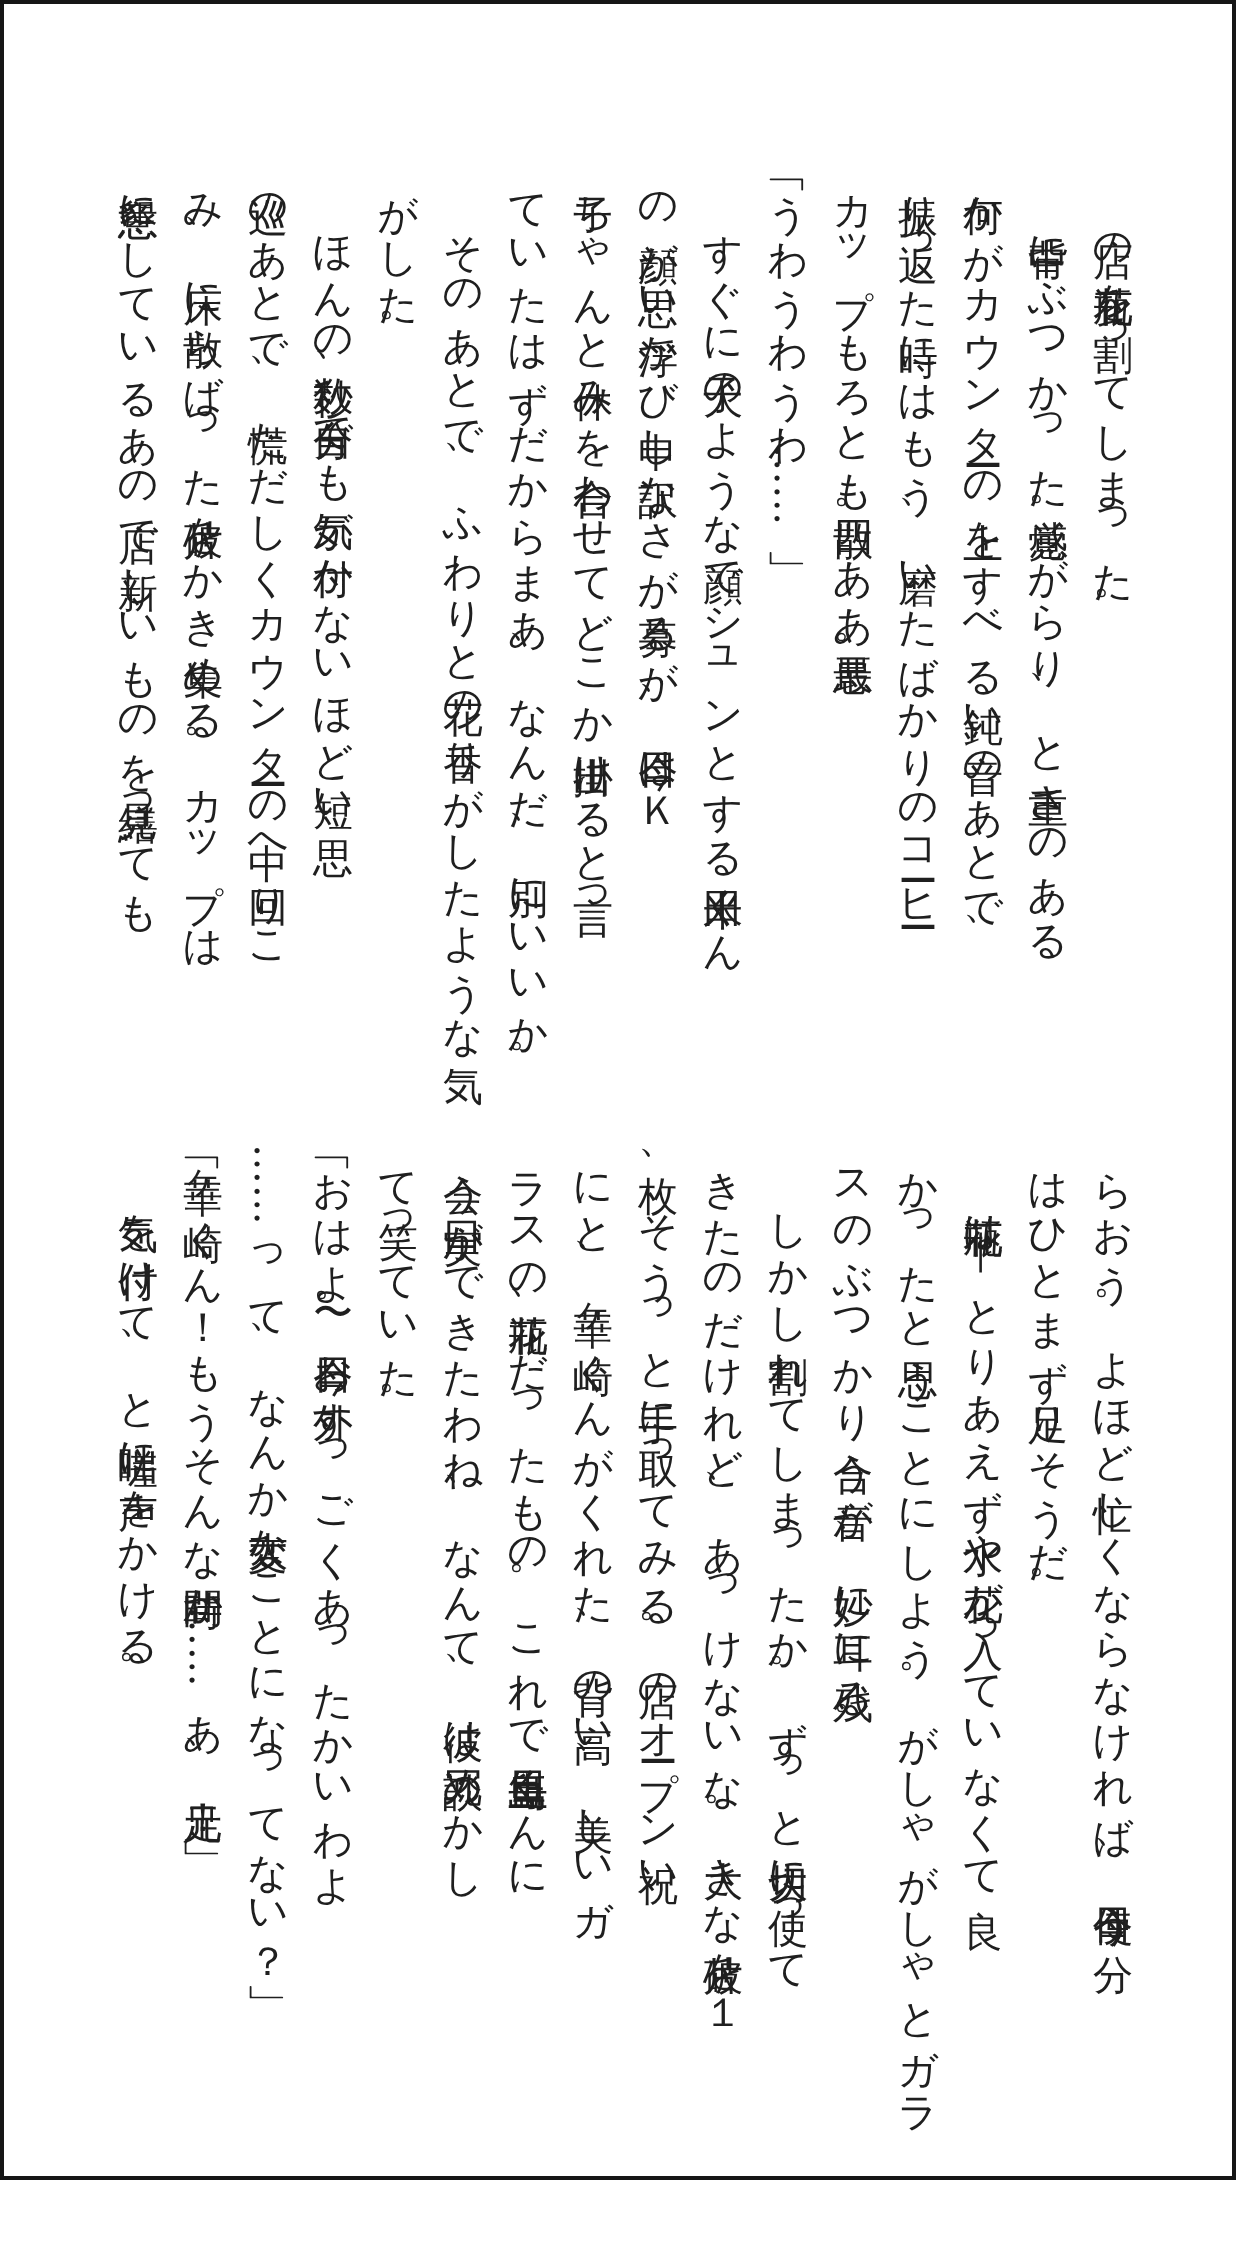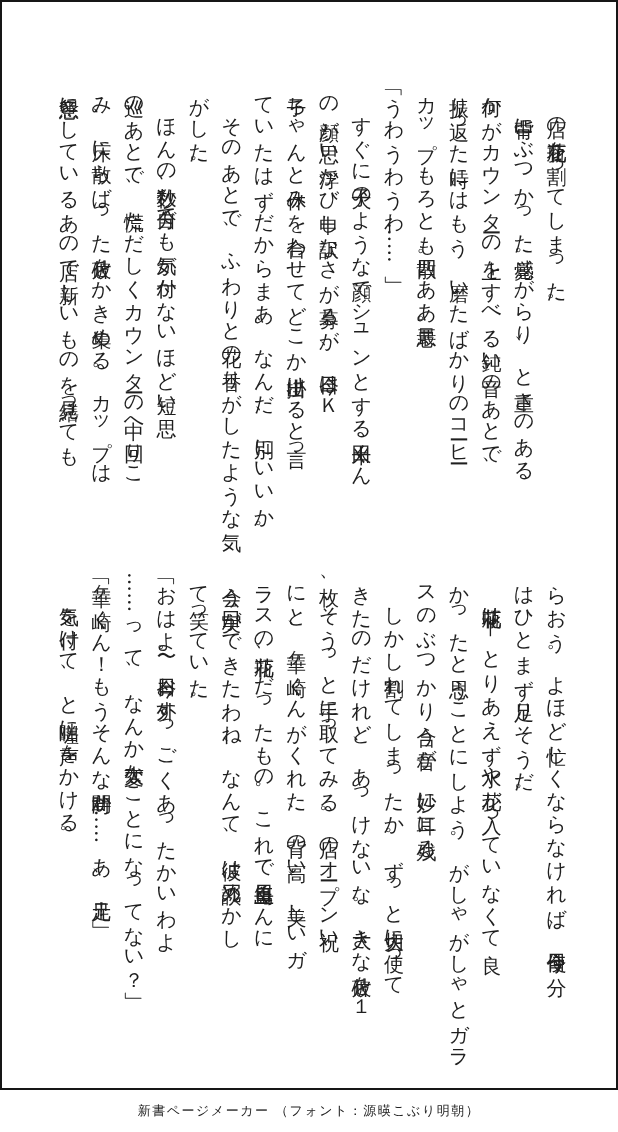--- a/index.html
+++ b/index.html
@@ -97,15 +97,14 @@
       <div class="tline">会う口実ができたわね、なんて、彼は冗談めかし</div>
       <div class="tline">て笑っていた。</div>
       <div class="tline">「おはよ〜。今日お外すっごくあったかいわよ</div>
       <div class="tline">……って、なんか大変なことになってない？」</div>
       <div class="tline">「華ヶ崎くん！もうそんな時間か……あ、足元！」</div>
       <div class="tline">　気を付けて、と咄嗟に声をかける。</div>
     </div>
 
   </div>
 
-  <div class="footer">新書ページメーカー （フォント：源暎こぶり明朝）</div>
 
 </div>
 
 </body></html>

